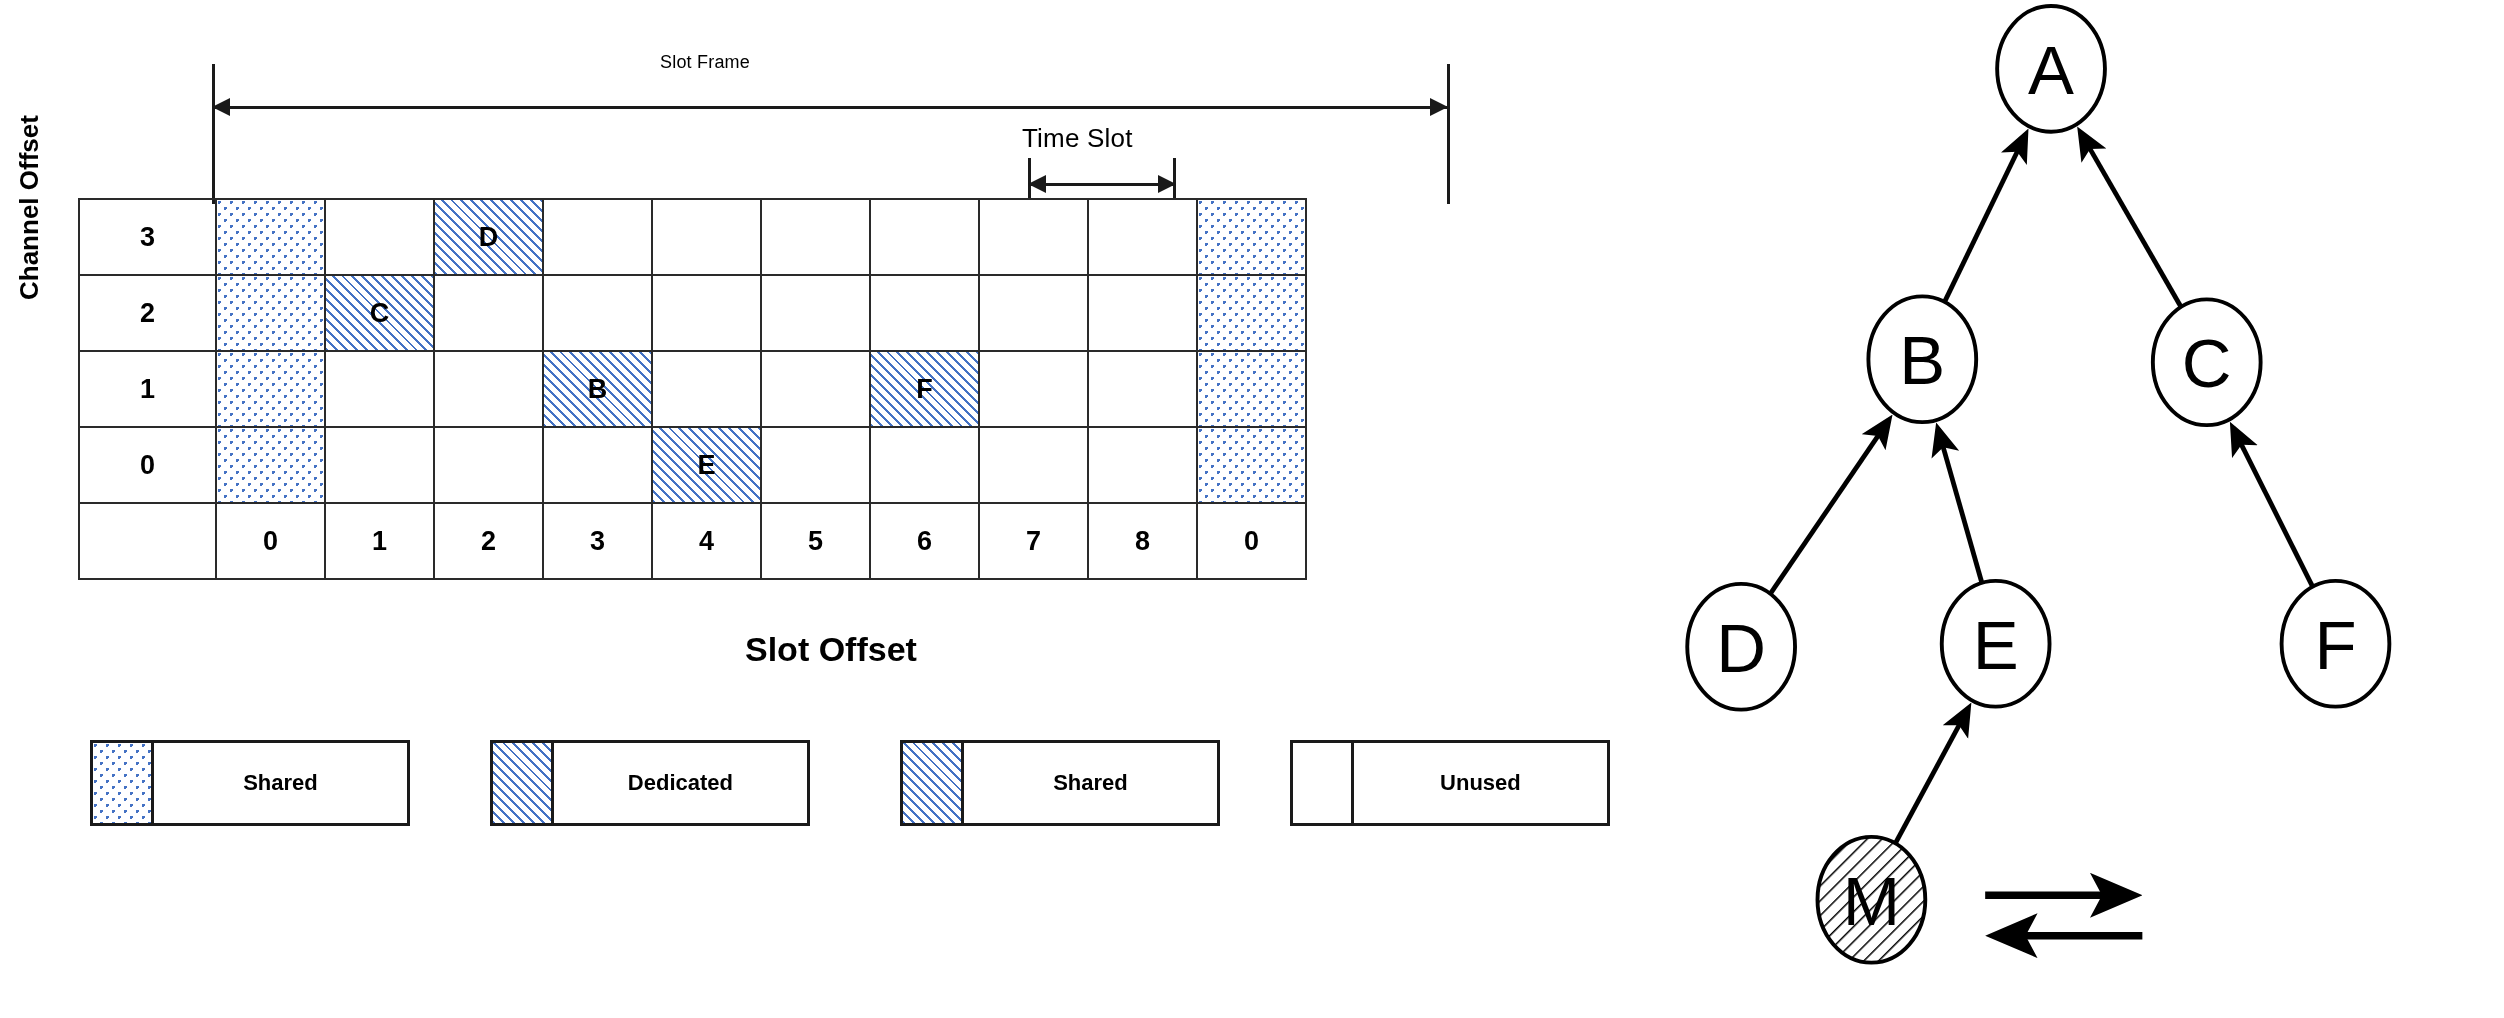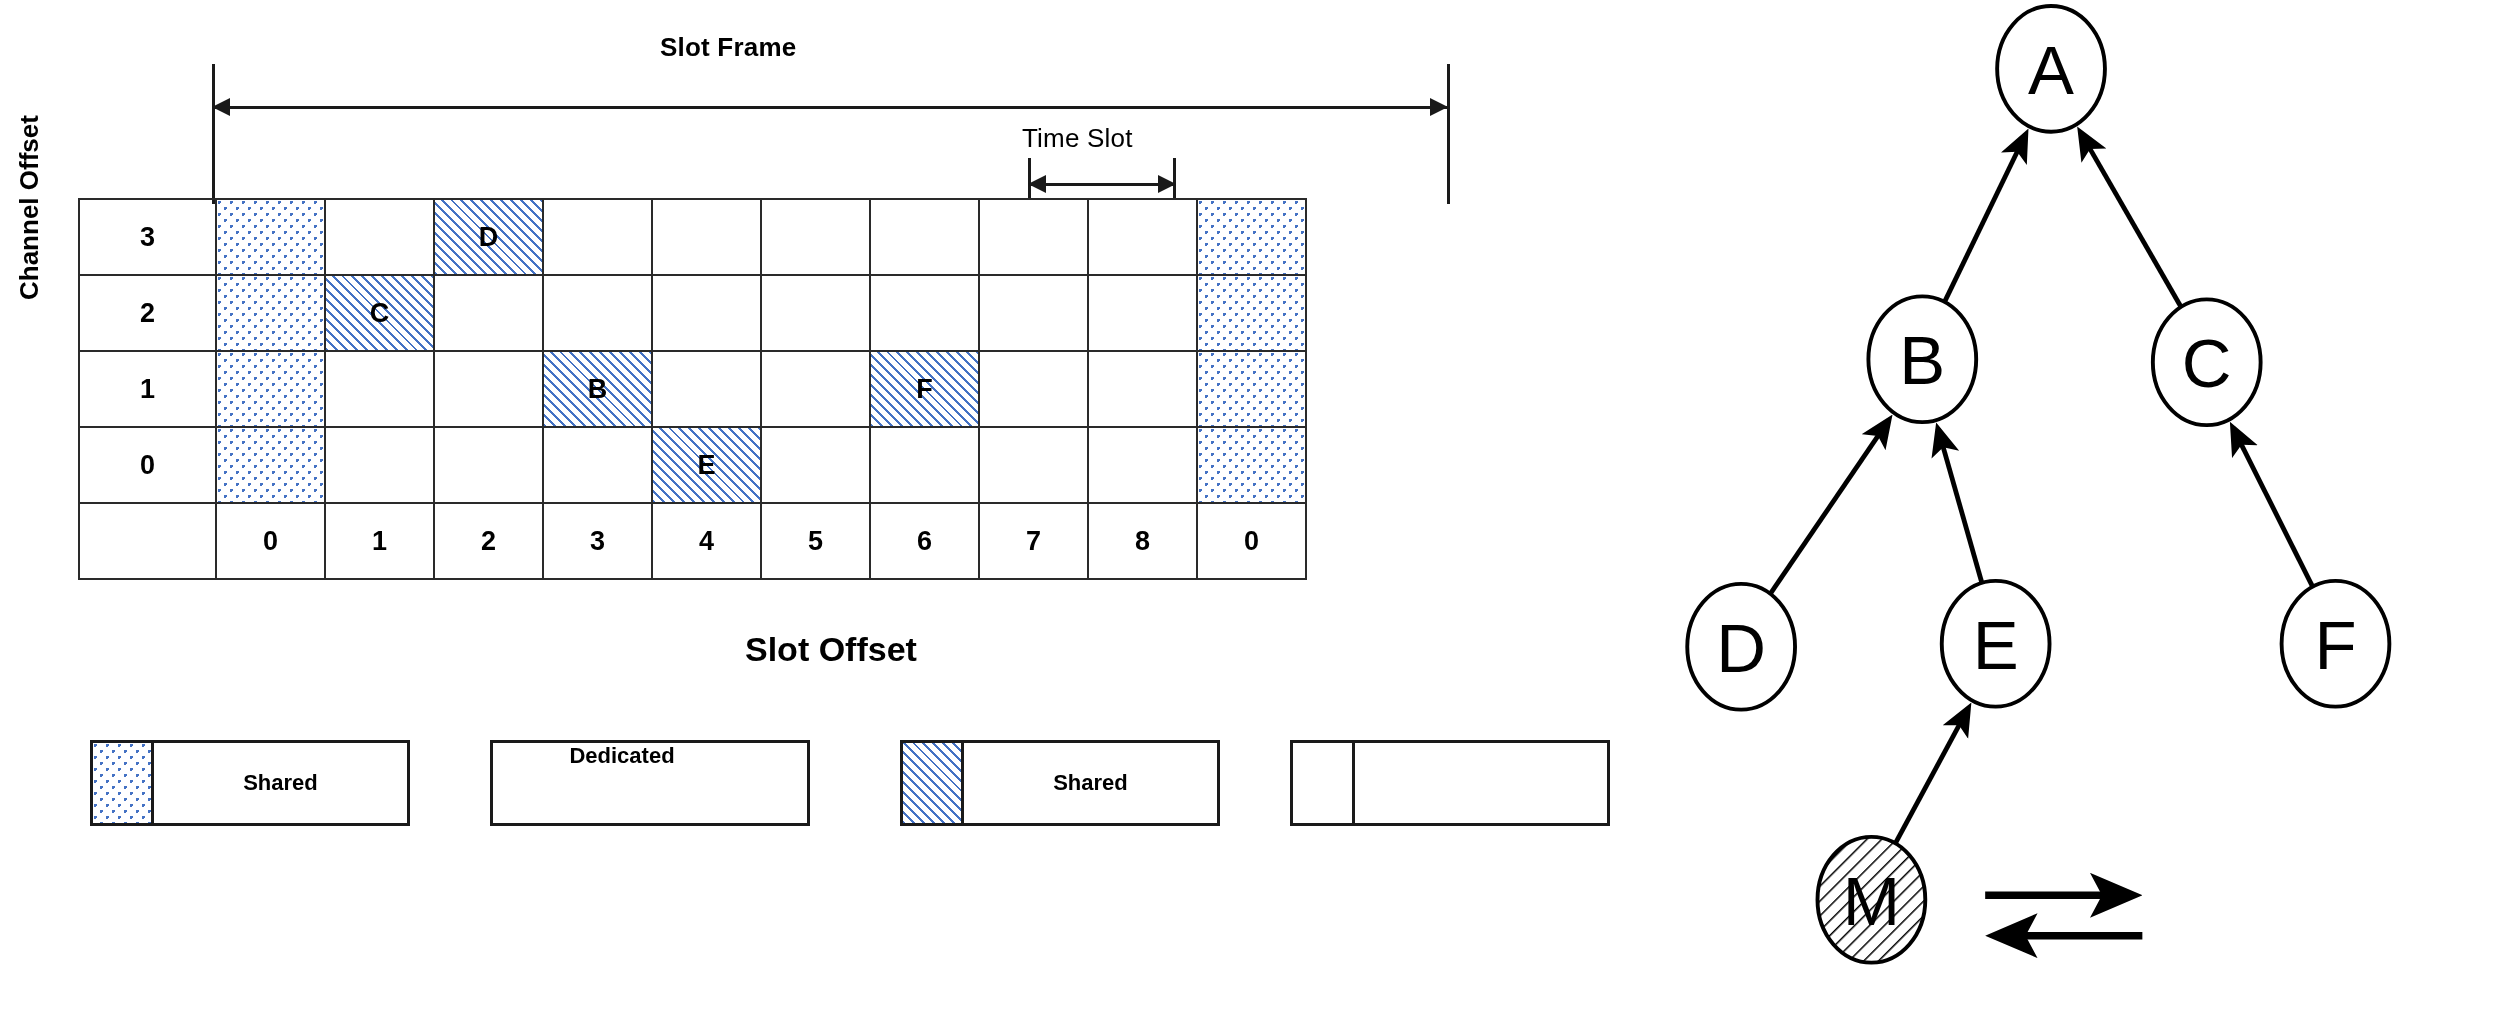--- a/index.html
+++ b/index.html
@@ -3,21 +3,21 @@
 <meta charset="utf-8">
 <style>
   html,body{margin:0;padding:0;background:#ffffff;}
   body{width:2504px;height:1018px;position:relative;overflow:hidden;
        font-family:"Liberation Sans", sans-serif;color:#000;}
 
   
   #schedule-panel{position:absolute;left:0;top:0;width:1640px;height:1018px;}
 
   
-  .slotframe-label{position:absolute;left:660px;top:32px;font-size:26px;font-weight:bold;letter-spacing:.2px;}
+  .slotframe-label{position:absolute;left:660px;top:52px;font-size:18px;font-weight:normal;letter-spacing:.2px;}
   .timeslot-label{position:absolute;left:1022px;top:123px;font-size:26px;font-weight:normal;letter-spacing:.2px;}
 
   .vtick{position:absolute;width:3px;background:#1a1a1a;}
   .haxis{position:absolute;height:3px;background:#1a1a1a;}
   .arrowL{position:absolute;width:0;height:0;border-top:9px solid transparent;border-bottom:9px solid transparent;border-right:18px solid #1a1a1a;}
   .arrowR{position:absolute;width:0;height:0;border-top:9px solid transparent;border-bottom:9px solid transparent;border-left:18px solid #1a1a1a;}
 
   
   #grid{position:absolute;left:78px;top:198px;border-collapse:collapse;}
   #grid td{border:2px solid #2a2a2a;width:107px;height:74px;padding:0;
@@ -154,30 +154,31 @@
           <td class="colhdr">0</td>
         </tr>
       </tbody>
   </table>
 
   <div id="legend">
       <div class="legend-item" style="left: 0px; top: 0px; width: 320px;">
         <div class="legend-swatch f-shared"></div>
         <div class="legend-text" style="width: 258px;">Shared</div>
       </div>
-      <div class="legend-item" style="left: 400px; top: 0px; width: 320px; flex-direction: column;">
+      <div class="legend-item" style="left: 400px; top: 0px; width: 320px;">
         <div class="legend-swatch f-dedicated"></div>
         <div class="legend-text" style="width: 258px;">Dedicated</div>
       </div>
       <div class="legend-item" style="left: 810px; top: 0px; width: 320px;">
         <div class="legend-swatch f-shared2"></div>
         <div class="legend-text" style="width: 258px;">Shared</div>
       </div>
       <div class="legend-item" style="left: 1200px; top: 0px; width: 320px;">
         <div class="legend-swatch f-unused"></div>
+        <div class="legend-text" style="width: 258px;">Unused</div>
       </div>
     </div>
 </div>
 
 <div id="tree-panel">
   <svg id="tree-svg" width="864" height="1018" viewBox="0 0 560 680">
     <defs>
       <marker id="arrowhead" markerWidth="7" markerHeight="7" refX="5.6" refY="3" orient="auto" markerUnits="strokeWidth">
         <path d="M0,0 L7,3 L0,6 L1.6,3 z" fill="#000"></path>
       </marker>

